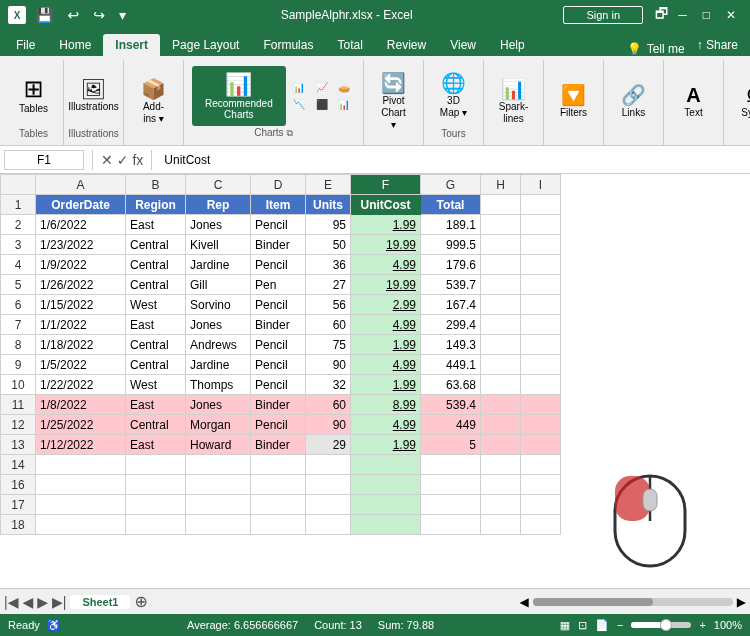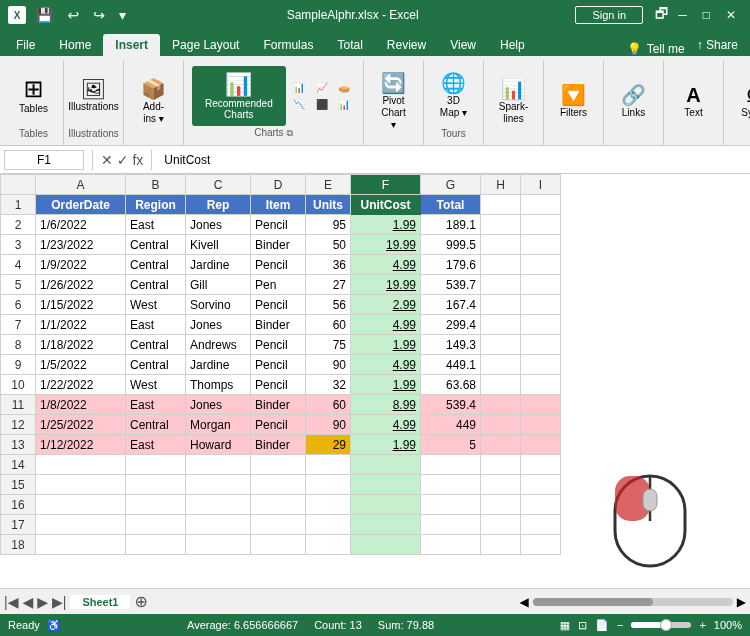--- a/index.html
+++ b/index.html
@@ -198,21 +198,21 @@
       border-radius: 2px;
       font-size: 11px;
       font-weight: 600;
       cursor: pointer;
     }
 
     
     .signin-btn {
       border: 1px solid white;
       color: white;
-      padding: 2px 16px;
+      padding: 2px 22px;
       border-radius: 2px;
       font-size: 11px;
       cursor: pointer;
     }
 
     
     .scroll-left { font-size: 14px; cursor: pointer; color: #555; }
     .scroll-right { font-size: 14px; cursor: pointer; color: #555; }
     .scroll-add { font-size: 16px; cursor: pointer; color: #555; }
 
@@ -586,41 +586,29 @@
             <td class="num" style="background:#ffc7ce;">449</td>
             <td style="background:#ffc7ce;"></td>
             <td style="background:#ffc7ce;"></td>
           </tr>
           <tr>
             <td class="row-header">13</td>
             <td style="background:#ffc7ce;">1/12/2022</td>
             <td style="background:#ffc7ce;">East</td>
             <td style="background:#ffc7ce;">Howard</td>
             <td style="background:#ffc7ce;">Binder</td>
-            <td class="num" style="background:#eab308;">29</td>
+            <td class="num" style="background:#e5e5e5;">29</td>
             <td class="num sel-col">1.99</td>
             <td class="num" style="background:#ffc7ce;">5</td>
             <td style="background:#ffc7ce;"></td>
             <td style="background:#ffc7ce;"></td>
           </tr>
 
           <tr>
             <td class="row-header">14</td>
-            <td></td>
-              <td></td>
-            <td></td>
-              <td></td>
-            <td></td>
-              <td class="sel-col"></td>
-            <td></td>
-              <td></td>
-              <td></td>
-          </tr>
-          <tr>
-            <td class="row-header">15</td>
             <td></td>
               <td></td>
             <td></td>
               <td></td>
             <td></td>
               <td class="sel-col"></td>
             <td></td>
               <td></td>
               <td></td>
           </tr>

